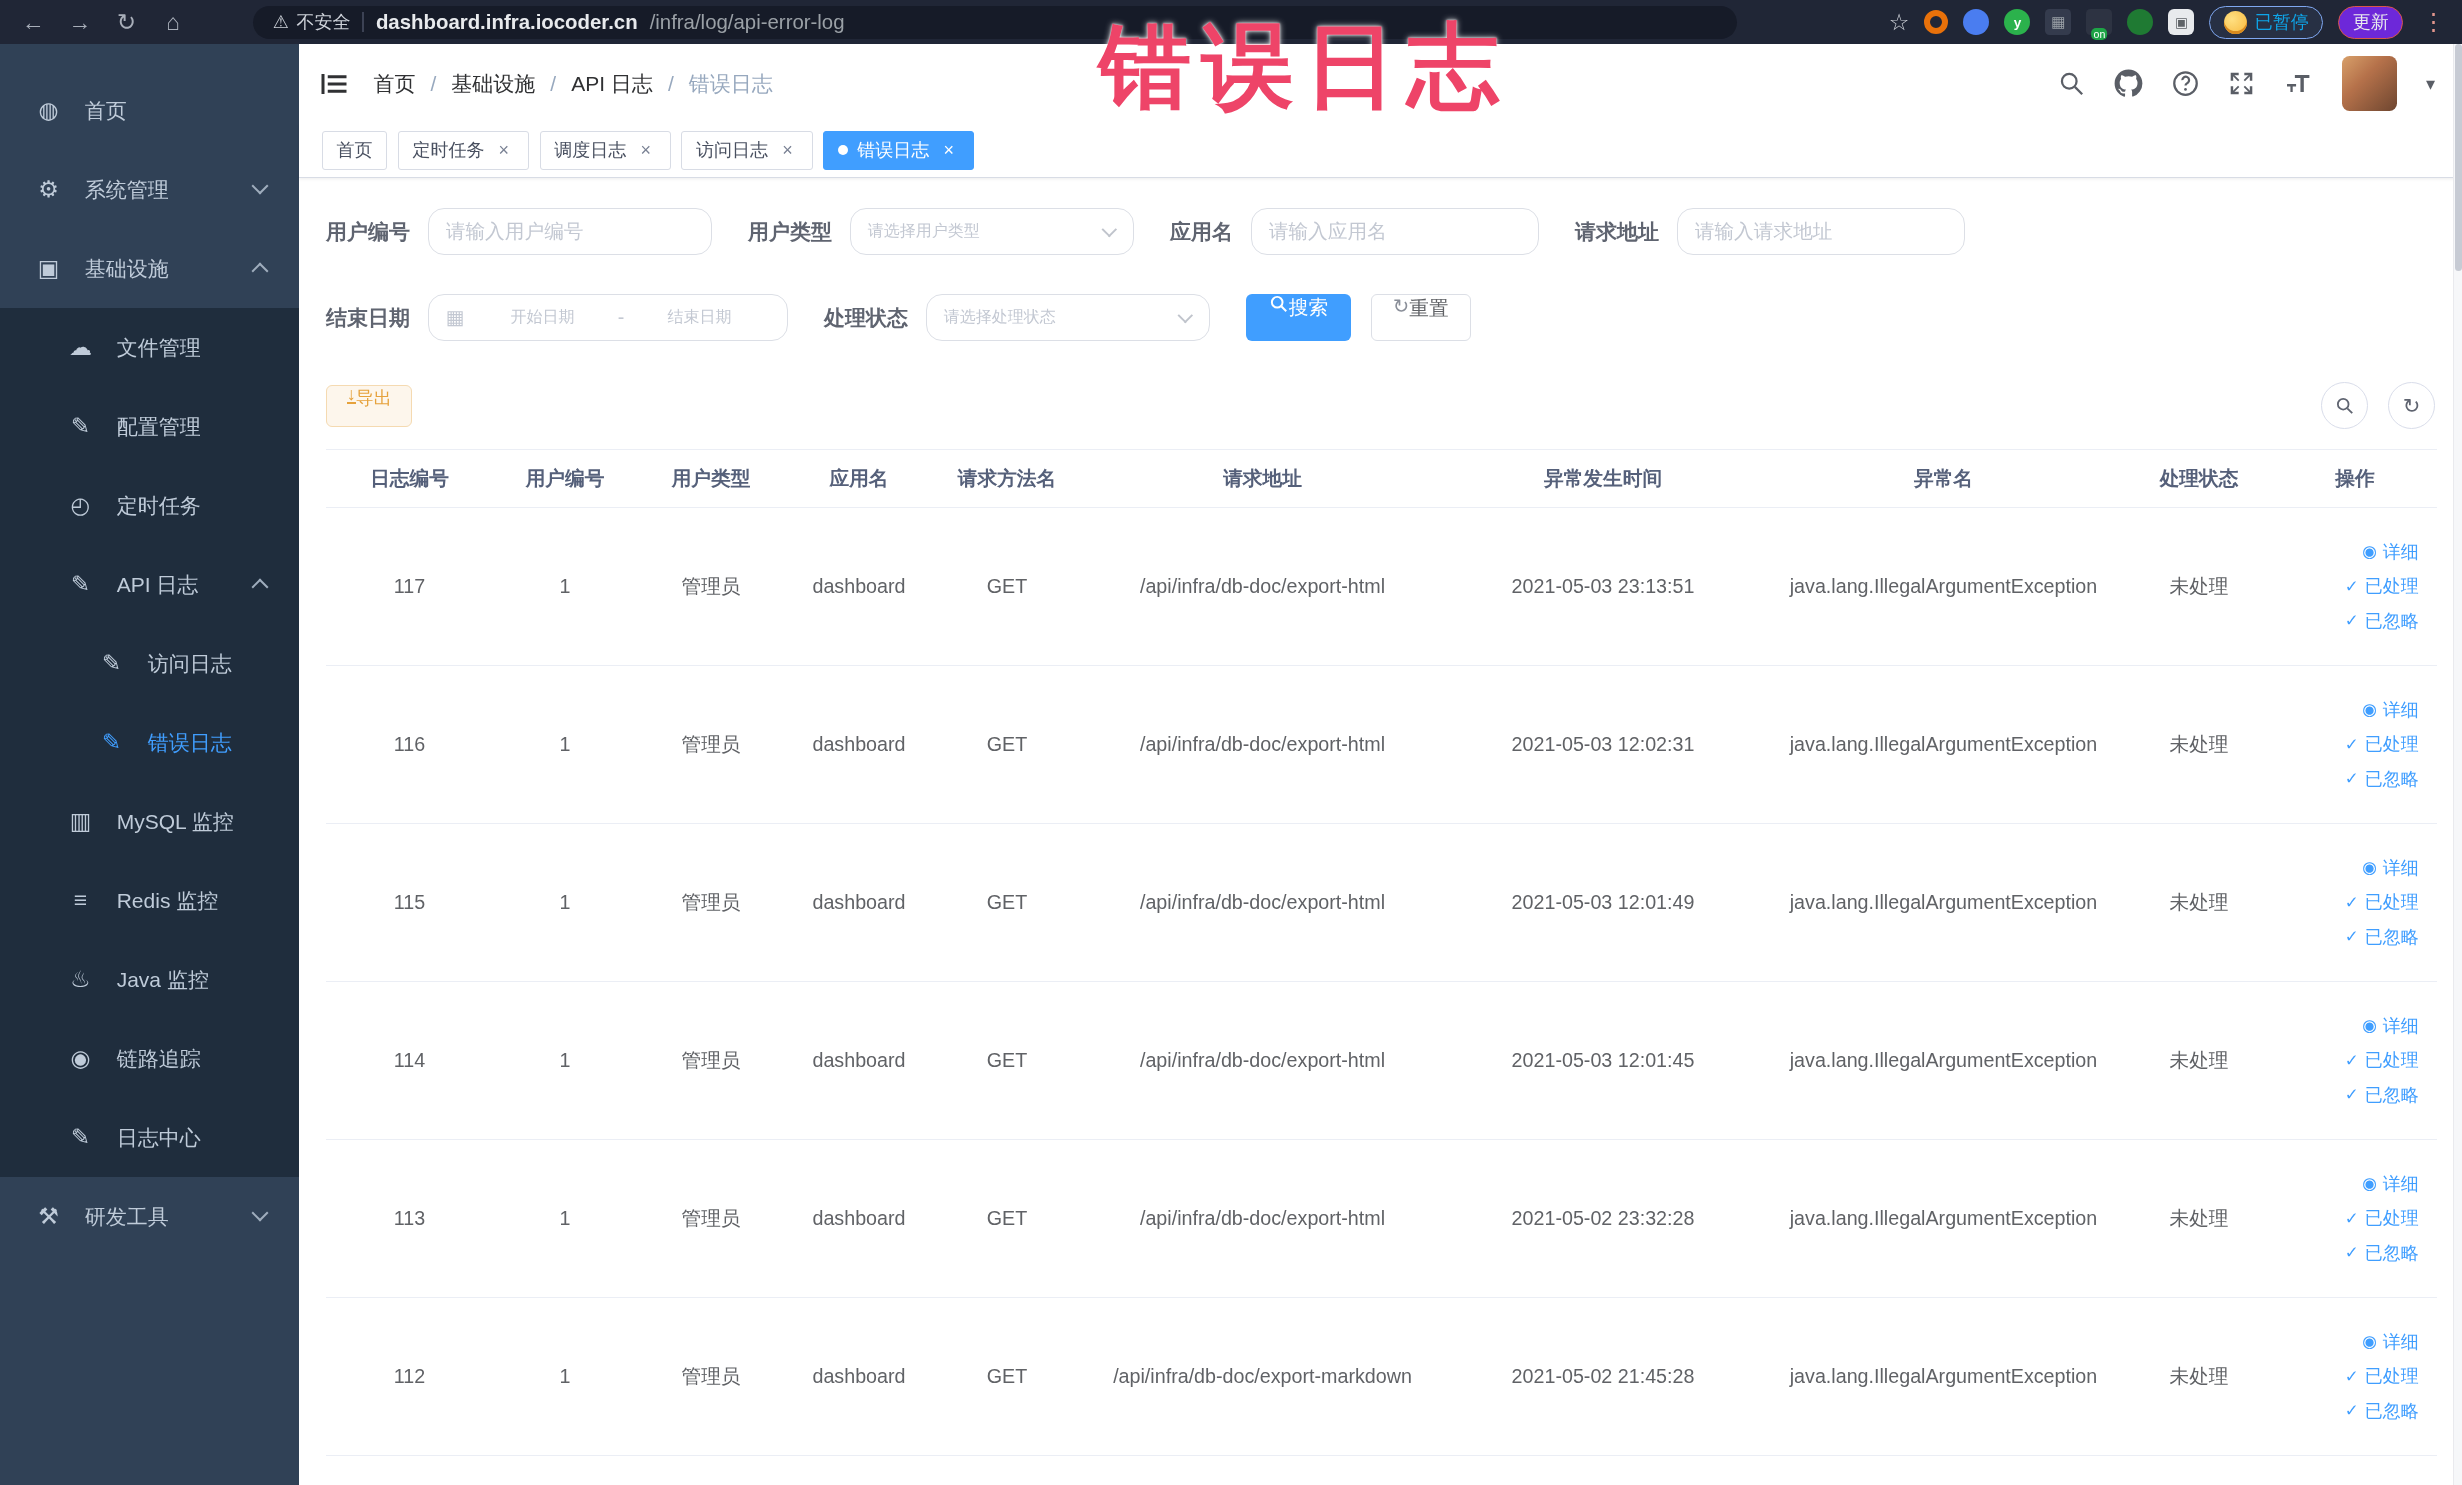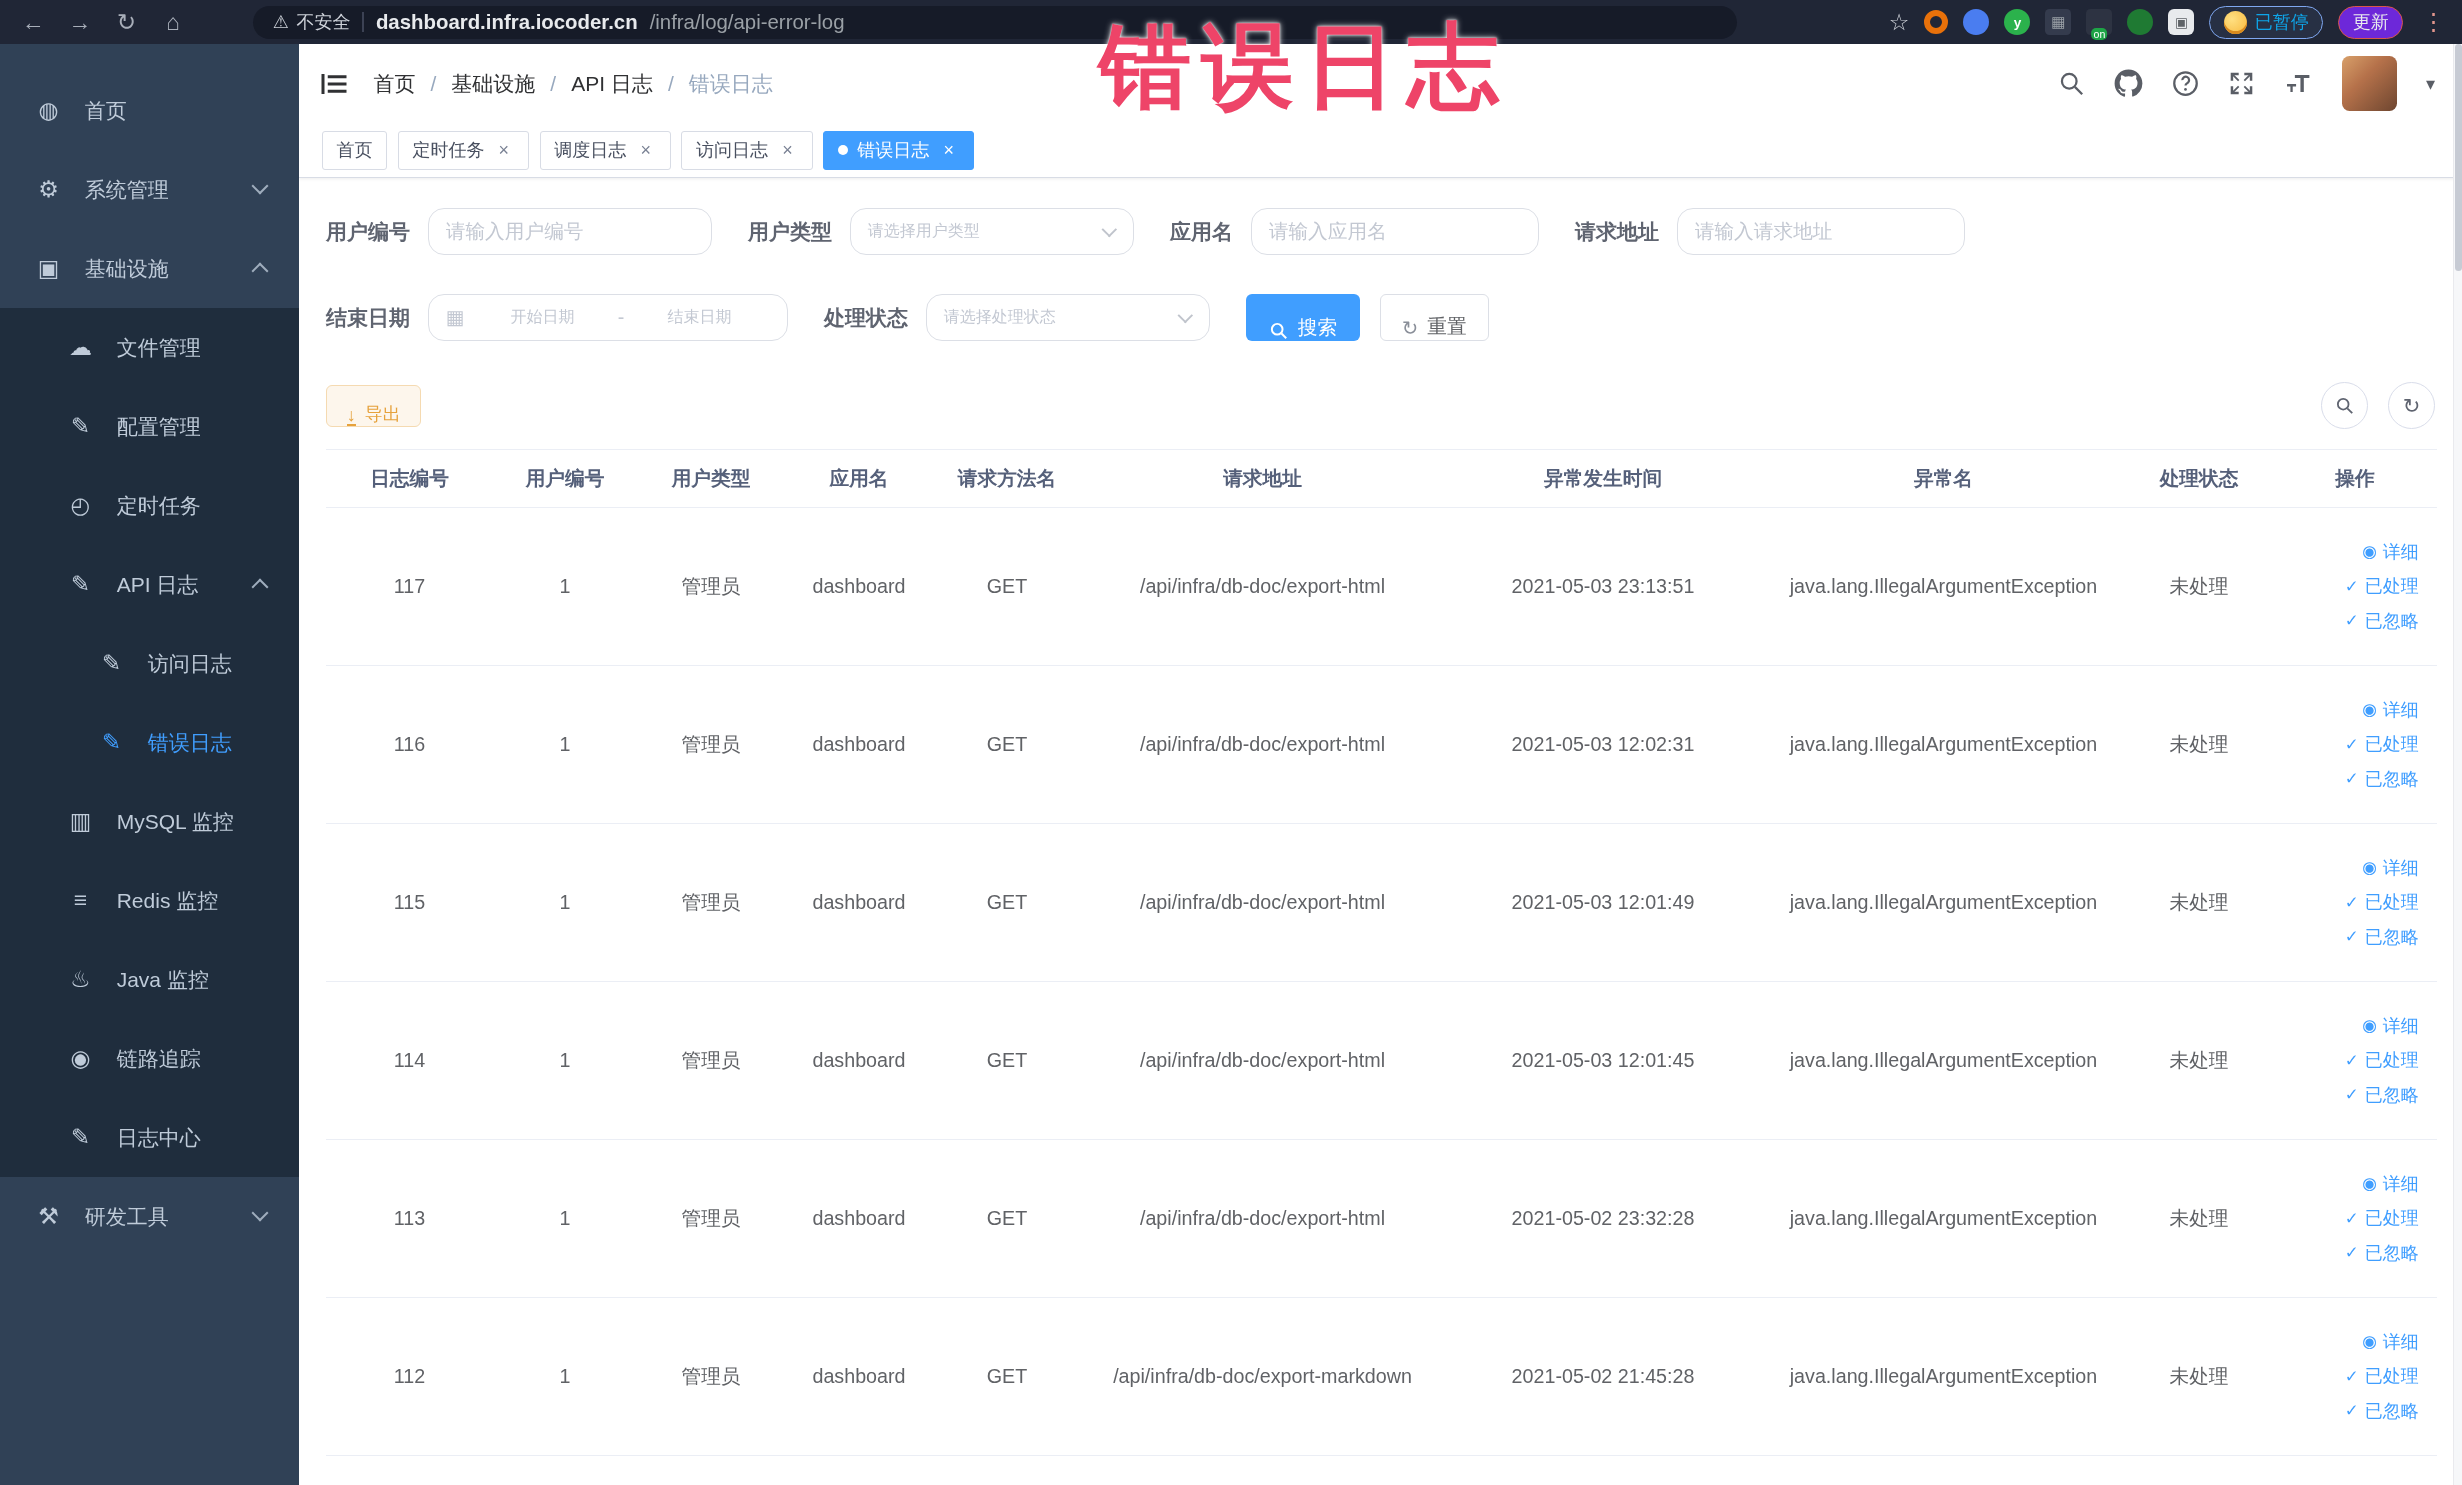--- a/index.html
+++ b/index.html
@@ -95,22 +95,22 @@
   .input input { border:none; outline:none; width:100%; font-size:19.7px; color:#606266; background:transparent;
                  font-family:inherit; }
   .input input::placeholder { color:#c3c8d2; }
   .ph { color:#c3c8d2; font-size:16px; }
   .sel-chev { width:10.6px; height:10.6px; border-right:2.3px solid #c0c4cc; border-bottom:2.3px solid #c0c4cc;
               transform:rotate(45deg); position:absolute; right:18px; top:15px; }
   .w375 { width:284px; } .w380 { width:288px; } .w475 { width:360px; }
   .range .rph { flex:1; text-align:center; }
   .range .rsep { color:#c3c8d2; font-size:19.7px; padding:0 4.5px; }
   .cal { color:#c3c8d2; font-size:19.7px; margin-right:7.6px; }
-  .btn { height:47px; border-radius:6px; font-size:19.7px; display:inline-flex; align-items:flex-end;
-         justify-content:center; gap:9px; cursor:pointer; border:none; font-family:inherit; }
+  .btn { height:47px; border-radius:6px; font-size:19.7px; display:inline-flex; align-items:flex-start;
+         justify-content:center; cursor:pointer; border:none; font-family:inherit; }
   .btn.primary { background:#409eff; color:#fff; padding:0 23px; margin-right:19.7px; }
   .btn.plain { background:#fff; color:#606266; border:1.5px solid #dcdfe6; padding:0 21px; }
   .btn.plain .ri { color:#8a8f99; }
 
   .toolbar { display:flex; align-items:center; margin-top:41px; margin-bottom:19.7px; }
   .btn.export { height:42px; background:#fdf6ec; border:1.5px solid #f5dab1; color:#e6a23c; padding:0 19.7px; font-size:18px; }
   .btn.export .dl { display:inline-block; border-bottom:2.3px solid #e6a23c; line-height:16.7px; font-size:18px; }
   .tool-right { margin-left:auto; display:flex; align-items:center; gap:19.7px; }
   .circle-btn { width:47px; height:47px; border-radius:50%; border:1.5px solid #d9ddea; background:#fff;
                 color:#5f6470; display:flex; align-items:center; justify-content:center; font-size:21px; cursor:pointer; }

